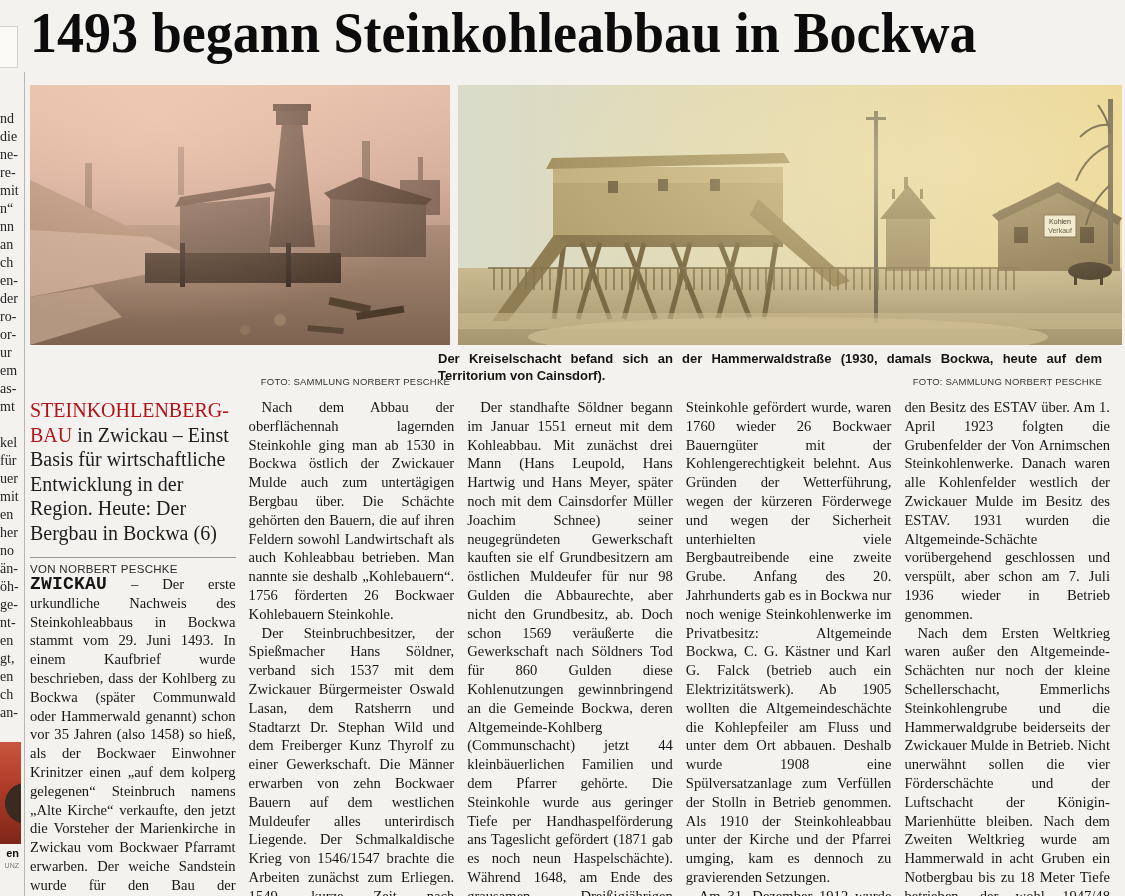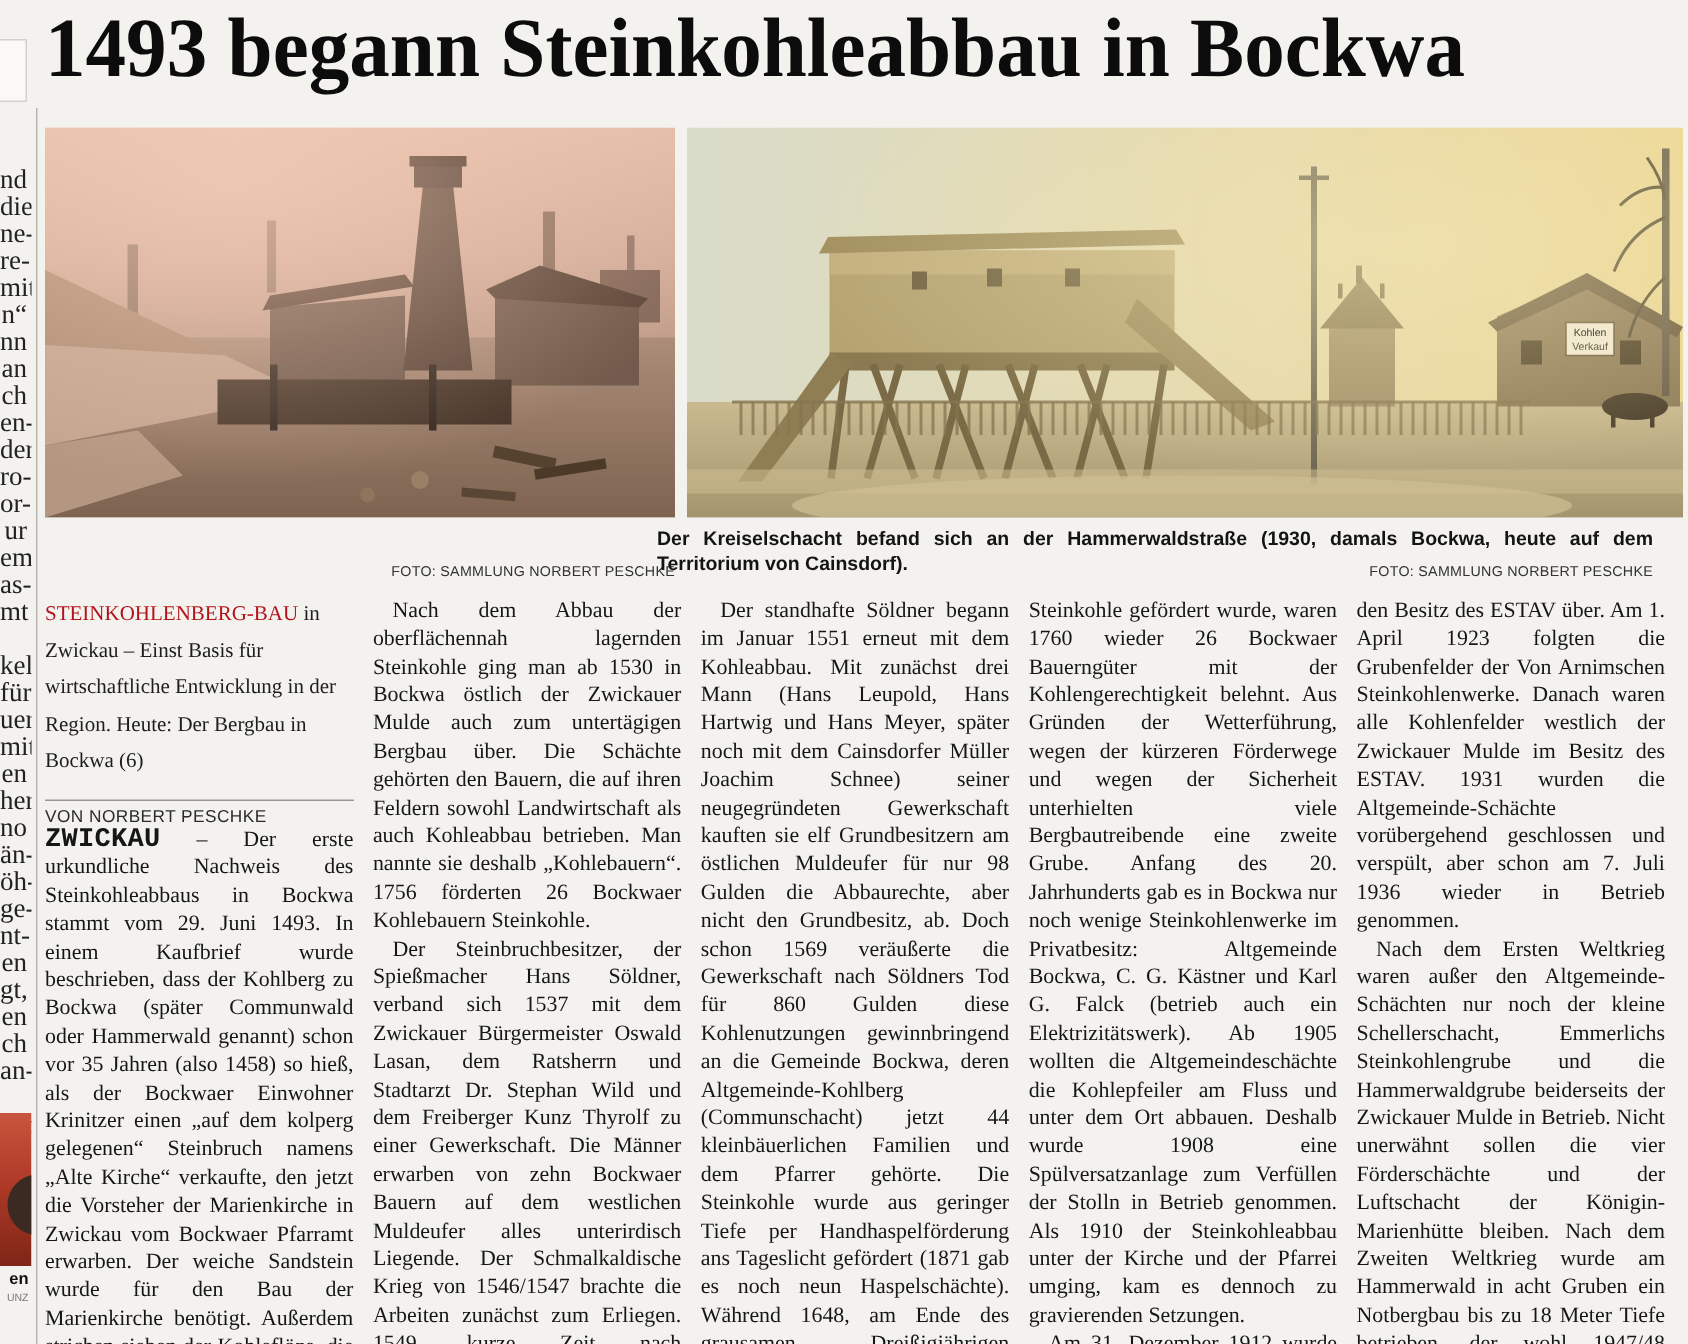--- a/index.html
+++ b/index.html
@@ -4,21 +4,21 @@
 <style>
   html,body{margin:0;padding:0;}
   body{
     width:1125px;height:896px;position:relative;overflow:hidden;
     background:#f3f2ef;font-family:"Liberation Serif",serif;color:#161616;
   }
   
   .left-strip{position:absolute;left:0;top:0;width:21px;height:896px;overflow:hidden;}
   .strip-box{position:absolute;left:-6px;top:26px;width:22px;height:40px;border:1px solid #d3d1cc;background:#faf9f6;}
   .strip-frags{position:absolute;left:0;top:110px;width:20px;}
-  .strip-frag{font-size:18px;line-height:18px;text-align:right;padding-right:2px;color:#222;white-space:nowrap;}
+  .strip-frag{font-size:14px;line-height:18px;padding-right:2px;color:#222;white-space:nowrap;}
   .strip-photo{position:absolute;left:0;top:742px;width:21px;height:102px;
     background:radial-gradient(circle at 120% 60%, #3a2a22 0 30%, transparent 31%),
                linear-gradient(180deg,#c8553d 0%,#b03a28 45%,#7e2617 100%);}
   .strip-cap{position:absolute;left:0;top:847px;width:19px;text-align:right;font-family:"Liberation Sans",sans-serif;font-weight:bold;font-size:11px;color:#111;}
   .strip-credit{position:absolute;left:0;top:862px;width:19px;text-align:right;font-family:"Liberation Sans",sans-serif;font-size:7px;color:#777;}
   .vrule{position:absolute;left:24px;top:72px;bottom:0;width:1px;background:#b8b6b1;}
 
   
   .headline{
     position:absolute;left:30px;top:0px;width:1092px;
@@ -34,21 +34,21 @@
 
   .caption{position:absolute;top:351px;font-family:"Liberation Sans",sans-serif;
     font-weight:bold;font-size:13px;line-height:16.5px;text-align:justify;color:#141414;}
   .cap-left{left:30px;width:420px;height:40px;}
   .cap-right{left:438px;width:664px;height:40px;}
   .credit{position:absolute;right:0;bottom:1px;font-weight:normal;font-size:9.5px;color:#333;letter-spacing:.2px;background:transparent;}
 
   
   .cols{position:absolute;left:30px;top:398px;width:1080px;bottom:0;display:flex;gap:13px;overflow:hidden;}
   .col{flex:1 1 0;min-width:0;}
-  .lead{font-size:14px;line-height:24.5px;color:#1d1d1d;}
+  .lead{font-size:20px;line-height:24.5px;color:#1d1d1d;}
   .lead-red{color:#b41219;}
   .rule{border-top:1px solid #9a9894;margin:12px 0 5px 0;}
   .byline{font-family:"Liberation Sans",sans-serif;font-size:11.5px;letter-spacing:.3px;color:#2b2b2b;}
   p.body{margin:0;font-size:14.6px;line-height:18.8px;text-align:justify;hyphens:auto;-webkit-hyphens:auto;}
   p.indent{text-indent:13px;}
   .dateline{font-family:Liberation Mono, monospace;font-size:18px;font-weight:bold;letter-spacing:.2px;}
 </style>
 </head>
 <body>
 

